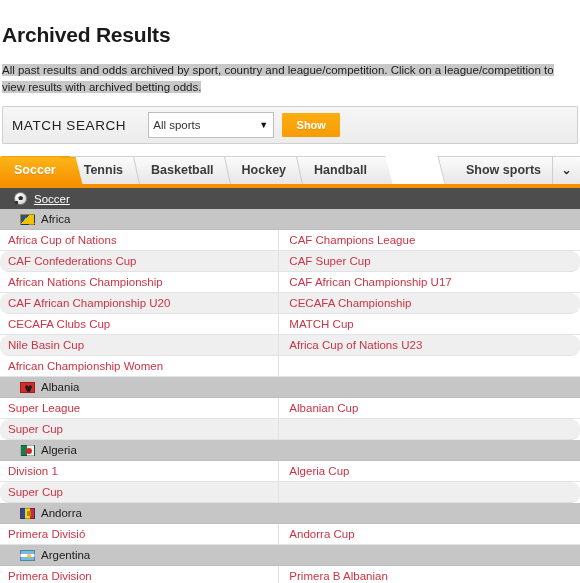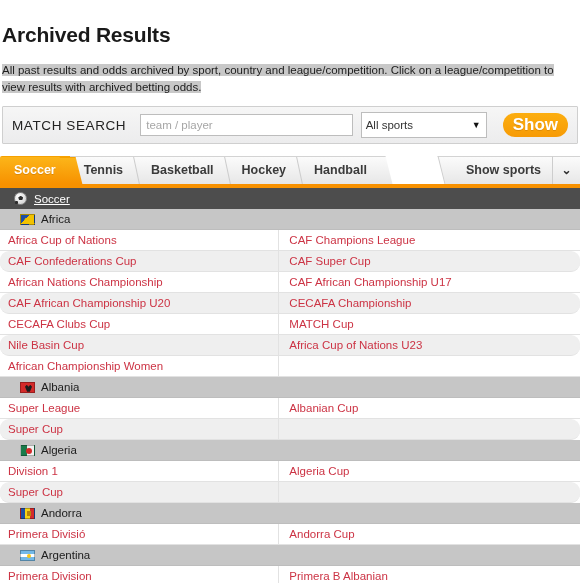--- a/index.html
+++ b/index.html
@@ -86,32 +86,32 @@
     cursor: pointer;
     position: relative;
   }
   .sport-select .caret {
     font-size: 9px;
     color: #111;
     line-height: 1;
     padding-right: 1px;
   }
   .show-btn {
-    margin-left: 16px;
+    margin-left: 8px;
     height: 24px;
     min-width: 58px;
     background: linear-gradient(to bottom, #fcae10 0%, #f79b06 100%);
     border: none;
     color: #ffffff;
     font-weight: bold;
-    font-size: 17px;
+    font-size: 11px;
     font-family: "Liberation Sans", sans-serif;
     cursor: pointer;
     padding: 0 10px;
-    border-radius: 12px;
+    border-radius: 1px;
     text-shadow: 0 1px 0 rgba(140,80,0,0.25);
   }
 
   
   .tabs-wrap {
     margin-top: 12px;
     position: relative;
     height: 28px;
   }
   .tabs-bar {
@@ -340,21 +340,20 @@
 <body>
 
 <div class="page">
 
   <h1 class="page-title">Archived Results</h1>
 
   <p class="page-desc"><span class="hl">All past results and odds archived by sport, country and league/competition. Click on a league/competition to view results with archived betting odds.</span></p>
 
   <div class="search-panel">
     <div class="search-label">MATCH SEARCH</div>
-    <input class="search-input" type="text" placeholder="team / player" style="">
     <div class="sport-select">
       <span>All sports</span>
       <span class="caret">▼</span>
     </div>
     <button class="show-btn">Show</button>
   </div>
 
   <div class="tabs-wrap">
     <div class="tabs-bar" id="tabs-bar">
       <div class="tab active">Soccer</div>

